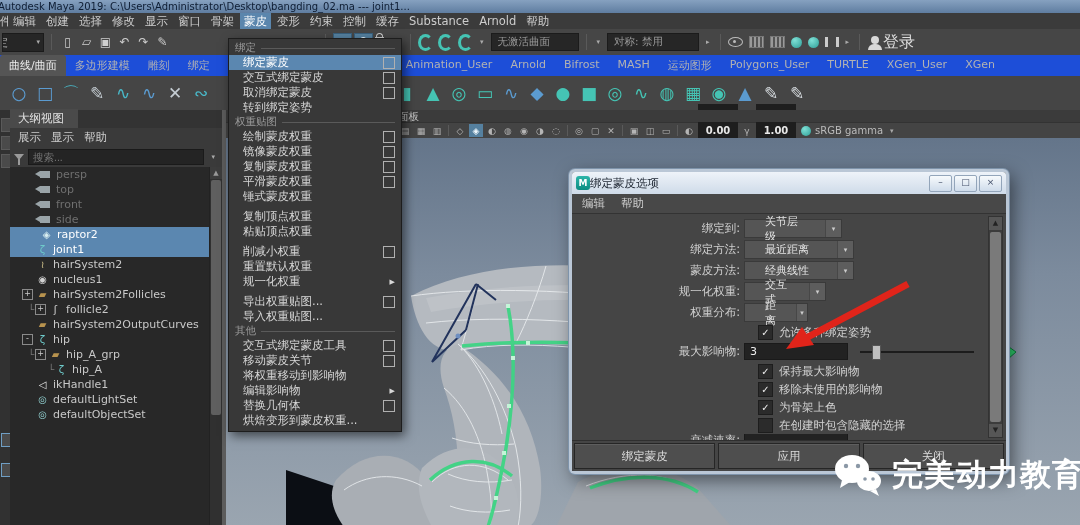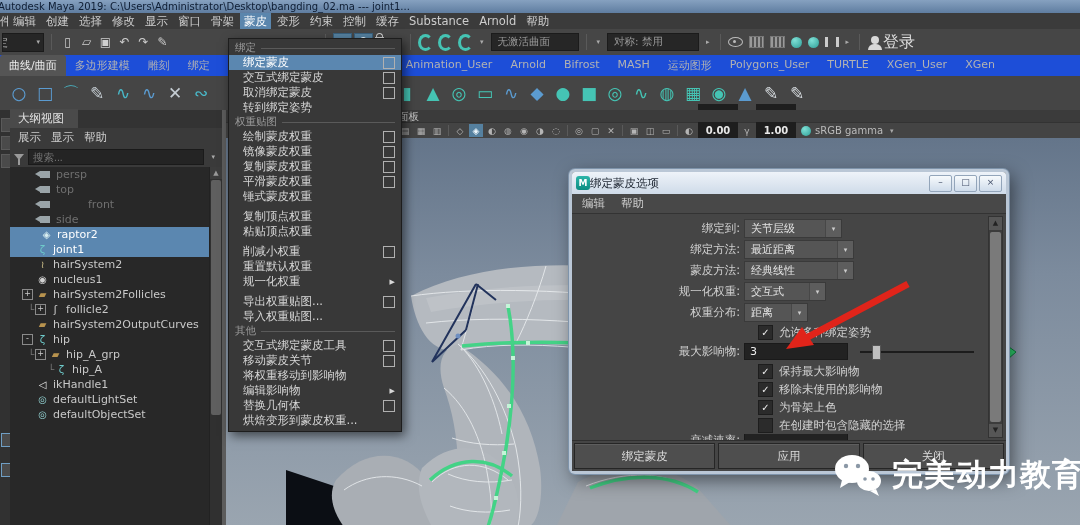--- a/index.html
+++ b/index.html
@@ -114,21 +114,21 @@
   .win-btns{margin-left:auto;display:flex;gap:2px;}
   .win-btn{width:21px;height:15px;border:1px solid #93a5ba;border-radius:2px;
     background:linear-gradient(#f7fafc,#cfdceb);color:#44506a;font-size:9px;line-height:13px;text-align:center;}
   .dlg-menu{height:19px;background:#484848;border-bottom:1px solid #333;display:flex;align-items:center;
     gap:16px;padding-left:10px;font-size:11.5px;color:#cccccc;}
   .dlg-body{position:relative;height:222px;overflow:hidden;padding-top:4px;}
   .drow{display:flex;align-items:center;height:21px;}
   .drow.chk{height:18px;}
   .dlabel{width:168px;text-align:right;padding-right:4px;color:#cfcfcf;font-size:11.5px;flex:none;}
   .dd{height:17px;background:#555;border:1px solid #3a3a3a;display:flex;align-items:center;}
-  .dd .v{padding:0 6px;font-size:11px;color:#e4e4e4;flex:1;}
+  .dd .v{padding:0 20px;font-size:11px;color:#e4e4e4;flex:1;}
   .dd .a{width:15px;align-self:stretch;background:#5d5d5d;border-left:1px solid #474747;
     display:flex;align-items:center;justify-content:center;font-size:7px;color:#ccc;}
   .cbox{width:13px;height:13px;background:#2b2b2b;border:1px solid #1d1d1d;margin-left:14px;
     display:flex;align-items:center;justify-content:center;font-size:10px;color:#ececec;flex:none;}
   .clabel{font-size:11.5px;color:#d2d2d2;margin-left:6px;}
   .vfield2{width:92px;height:15px;background:#222;border:1px solid #1a1a1a;color:#eee;font-size:11px;
     display:flex;align-items:center;padding:0 5px;flex:none;}
   .slider{width:114px;height:2px;background:#1c1c1c;margin-left:12px;position:relative;flex:none;}
   .slider .handle{position:absolute;left:12px;top:-6px;width:7px;height:13px;background:#c0c0c0;border:1px solid #555;}
   .dlg-scroll{position:absolute;right:3px;top:2px;bottom:2px;width:13px;background:#3c3c3c;border:1px solid #333;}
@@ -302,21 +302,21 @@
     </div>
     <div class="ol-list" id="ol-list">
         <div class="ol-row dim" style="padding-left: 30px;">
           <span class="ic-camera"></span>
           <span>persp</span>
         </div>
         <div class="ol-row dim" style="padding-left: 30px;">
           <span class="ic-camera"></span>
           <span>top</span>
         </div>
-        <div class="ol-row dim" style="padding-left: 30px; gap: 32px;">
+        <div class="ol-row dim" style="padding-left: 30px;">
           <span class="ic-camera"></span>
           <span>front</span>
         </div>
         <div class="ol-row dim" style="padding-left: 30px;">
           <span class="ic-camera"></span>
           <span>side</span>
         </div>
         <div class="ol-row sel" style="padding-left: 30px;">
           <span class="ol-ic" style="color: rgb(216, 238, 240);">◈</span>
           <span>raptor2</span>

